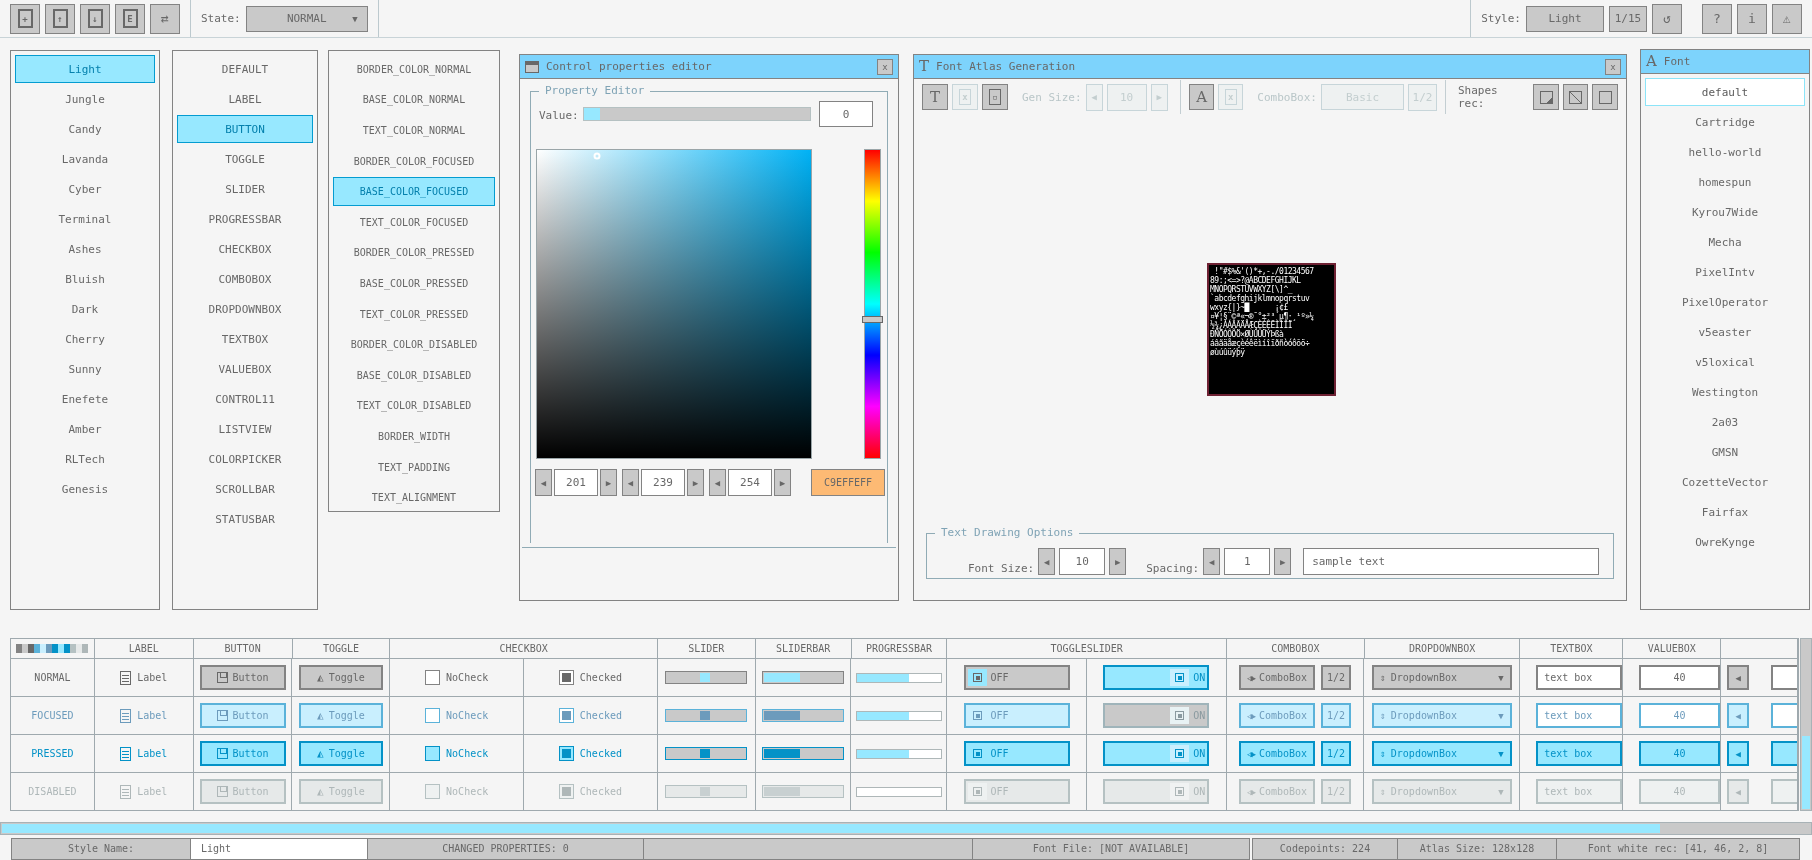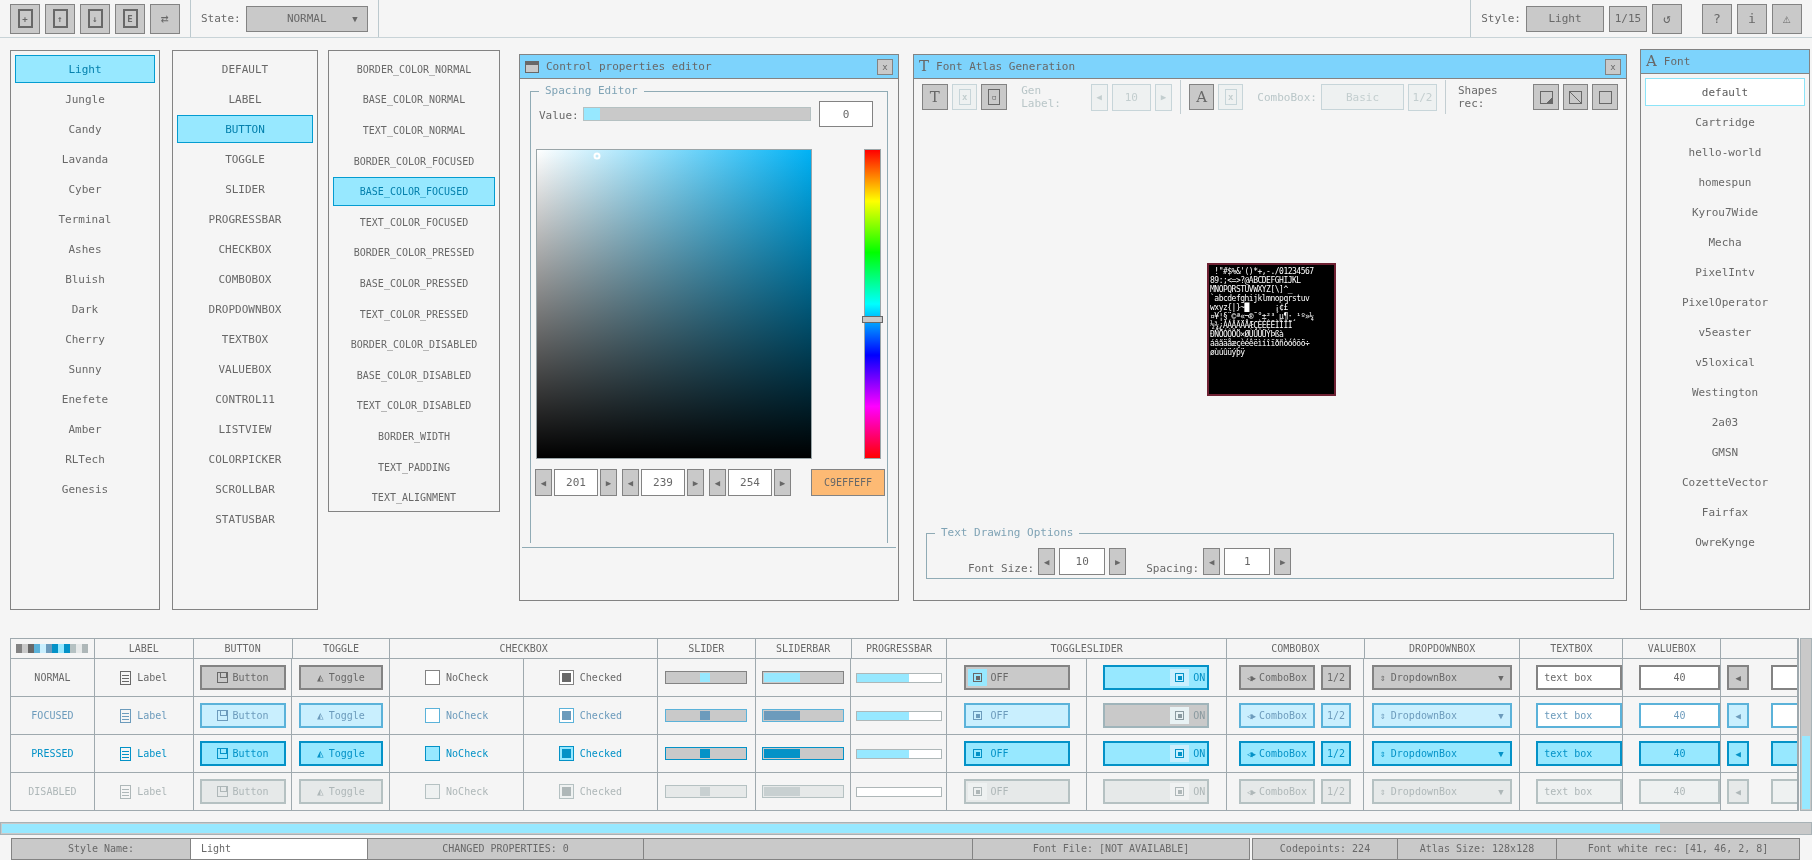--- a/index.html
+++ b/index.html
@@ -218,21 +218,21 @@
     <div class="lv-item">TEXT_ALIGNMENT</div>
   </div>
 
 <div class="window" style="left:519px;top:54px;width:380px;height:547px">
   <div class="titlebar">
     <span class="win-glyph"></span>
     <span class="tb-title">Control properties editor</span>
     <div class="xbtn">x</div>
   </div>
   <div class="groupbox" style="left:10px;top:36px;width:358px;height:452px;border-bottom:none">
-    <span class="gb-label">Spacing Editor</span>
+    <span class="gb-label">Property Editor</span>
     <span class="pe-vlabel" style="left:8px;top:17px">Value:</span>
     <div class="vslider">
         <span class="vfill" style="width: 7%;"></span>
       </div>
     <div class="vbox">0</div>
     <div class="svpicker" style="background: linear-gradient(to top, rgb(0, 0, 0), rgba(0, 0, 0, 0)), linear-gradient(to right, rgb(255, 255, 255), rgb(0, 178, 245));">
         <span class="sv-cursor" style="left: 22%; top: 2%;"></span>
       </div>
     <div class="huebar">
         <span class="hue-handle" style="top: 54%;"></span>
@@ -269,21 +269,21 @@
     <div class="fa-sec" style="width:267px" id="fa-sec1">
         <div class="ibtn sm">
           <span class="title-T">T</span>
         </div>
         <div class="ibtn sm dis">
           <span class="file-shape sm dis">x</span>
         </div>
         <div class="ibtn sm">
           <span class="file-shape sm">▫</span>
         </div>
-      <span class="lbl ml10 dim-gen" id="gen-size-label" style="color:#b9c6c8">Gen Label:</span>
+      <span class="lbl ml10 dim-gen" id="gen-size-label" style="color:#b9c6c8">Gen Size:</span>
       <div class="spin-btn dis">◀</div>
       <div class="spin-box dis" style="width:40px">10</div>
       <div class="spin-btn dis">▶</div>
     </div>
     <div class="fa-sec" style="width:265px" id="fa-sec2">
         <div class="ibtn sm">
           <span class="title-T">A</span>
         </div>
         <div class="ibtn sm dis">
           <span class="file-shape sm dis">x</span>
@@ -322,20 +322,21 @@
     <div class="tdo-row">
       <span class="lbl">Font Size:</span>
       <div class="spin-btn">◀</div>
       <div class="spin-box" style="width:46px">10</div>
       <div class="spin-btn">▶</div>
       <span style="width:12px"></span>
       <span class="lbl">Spacing:</span>
       <div class="spin-btn">◀</div>
       <div class="spin-box" style="width:46px">1</div>
       <div class="spin-btn">▶</div>
+      <div class="sample-input">sample text</div>
     </div>
   </div>
 </div>
 
 <div class="window" style="left:1640px;top:49px;width:170px;height:561px">
   <div class="titlebar">
     <span class="title-T">A</span>
     <span class="tb-title">Font</span>
   </div>
   <div class="list-col" id="font-list">

